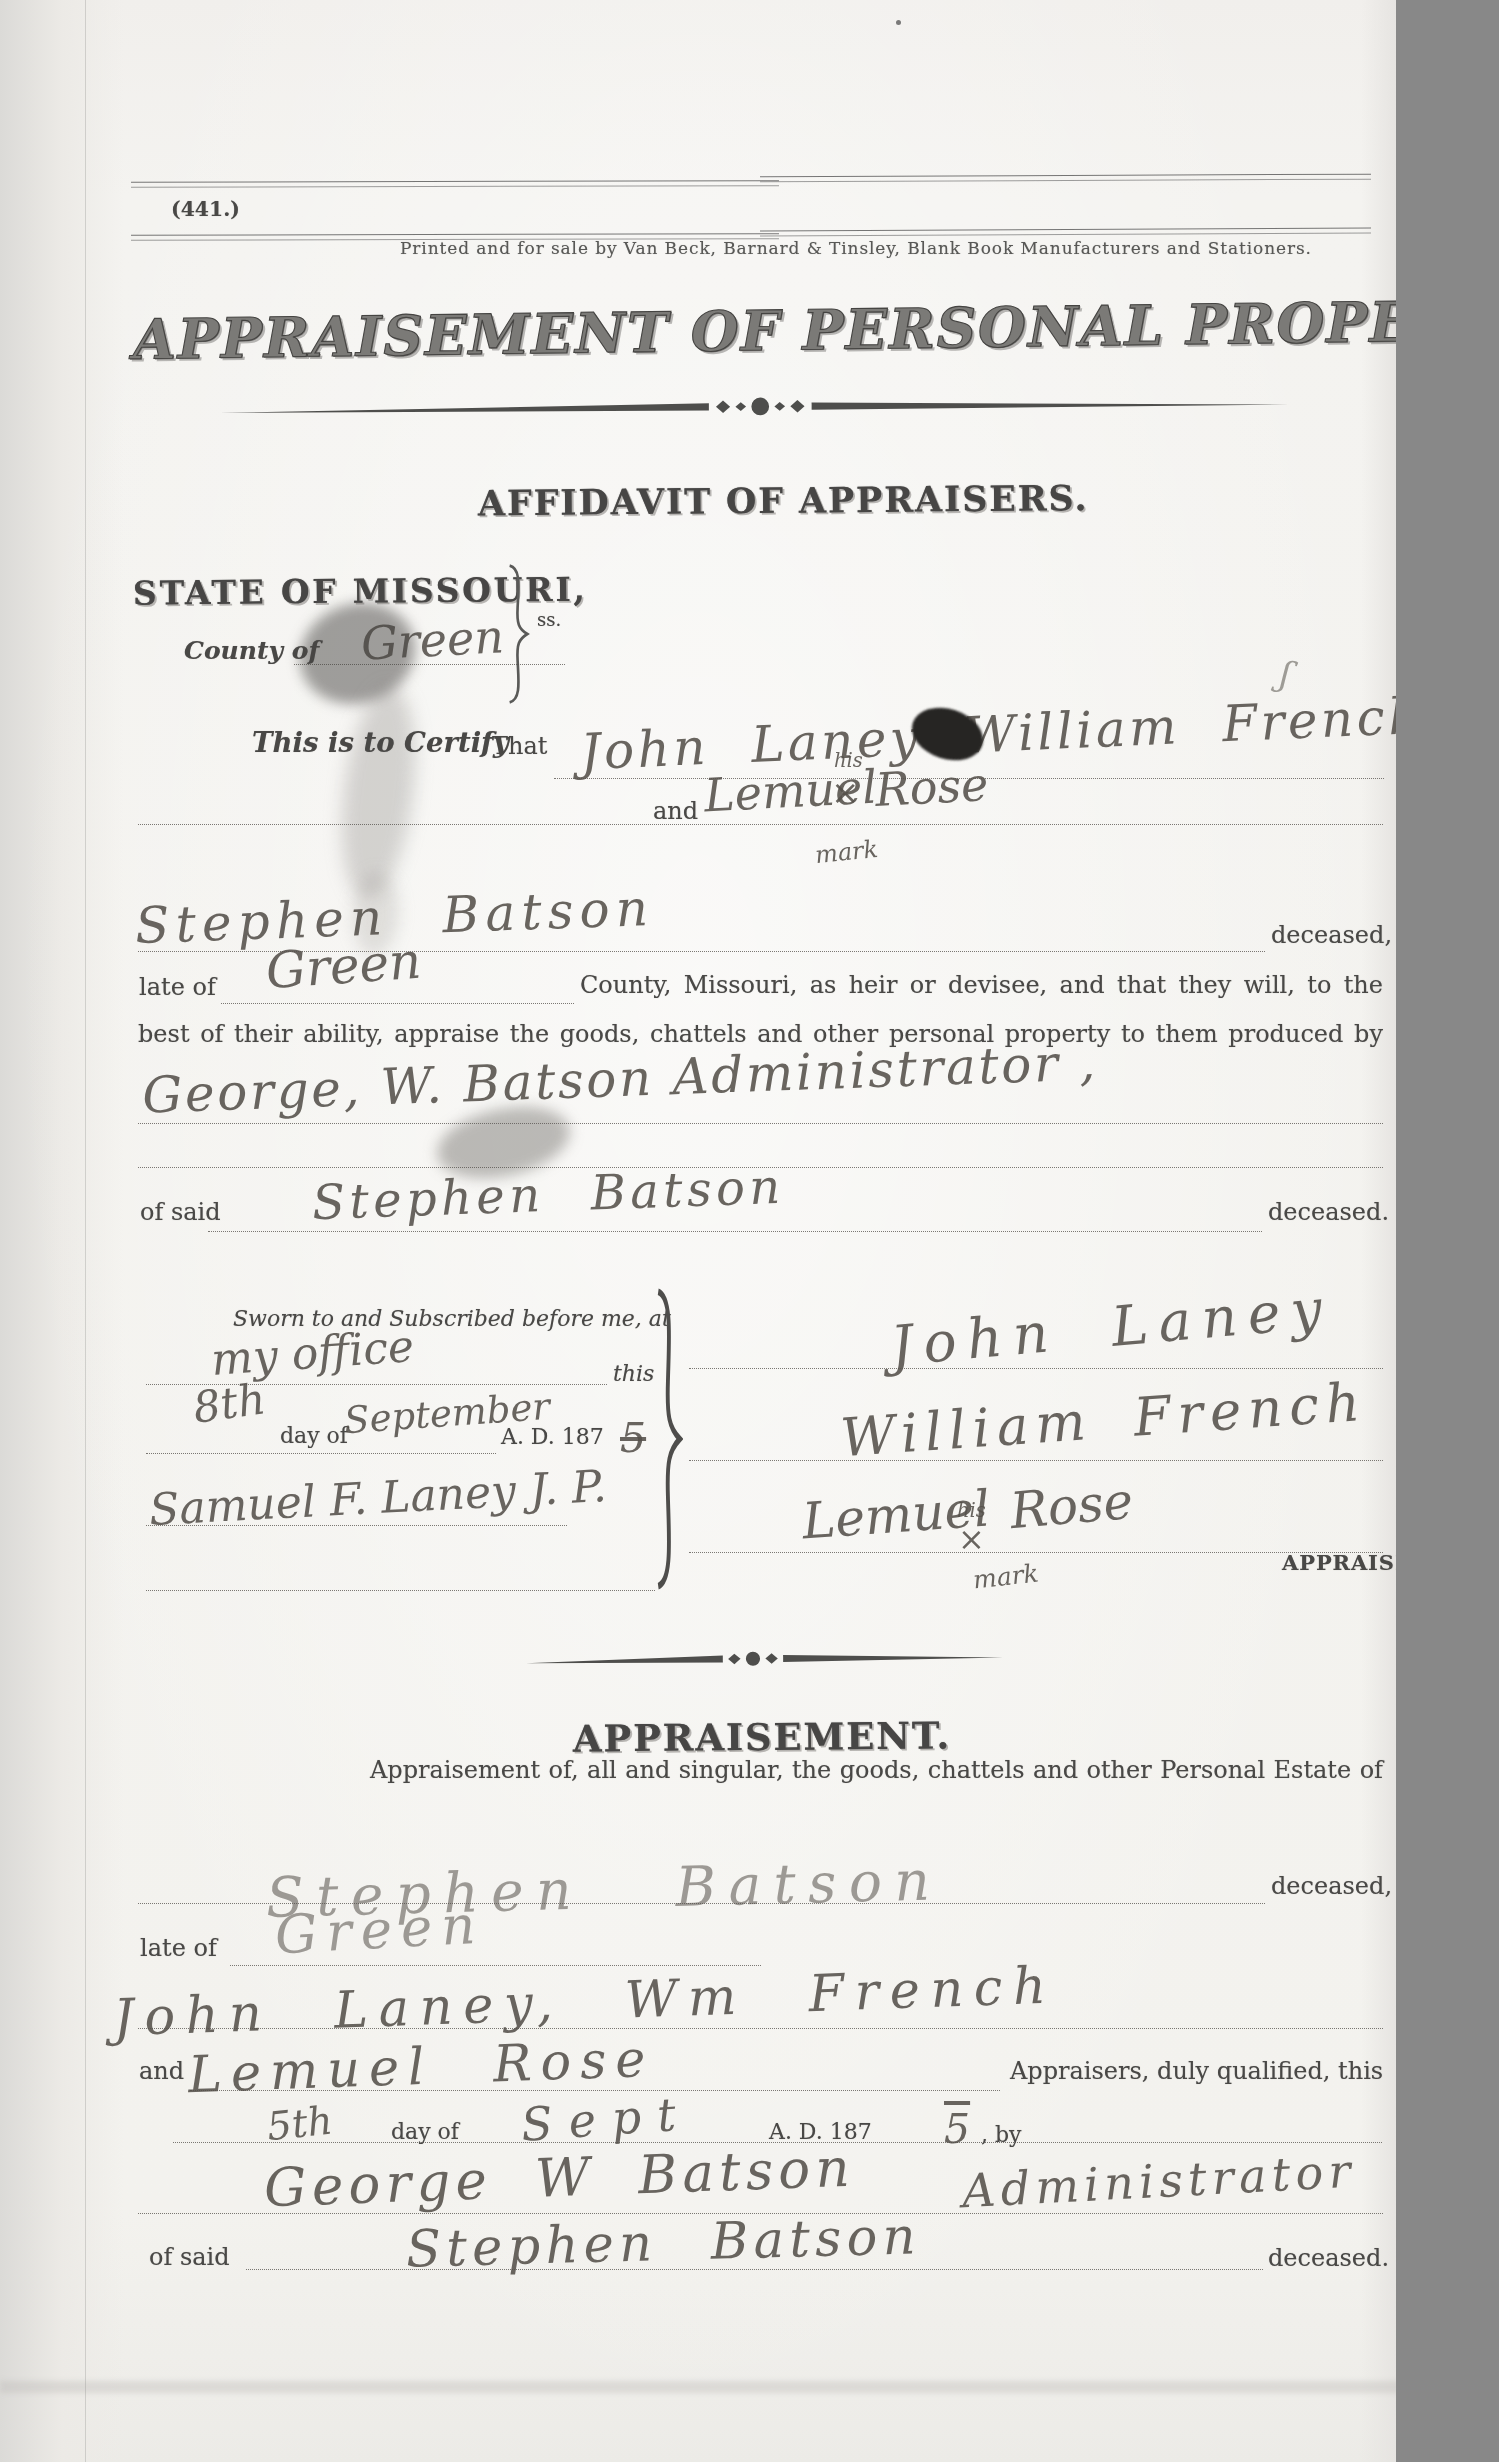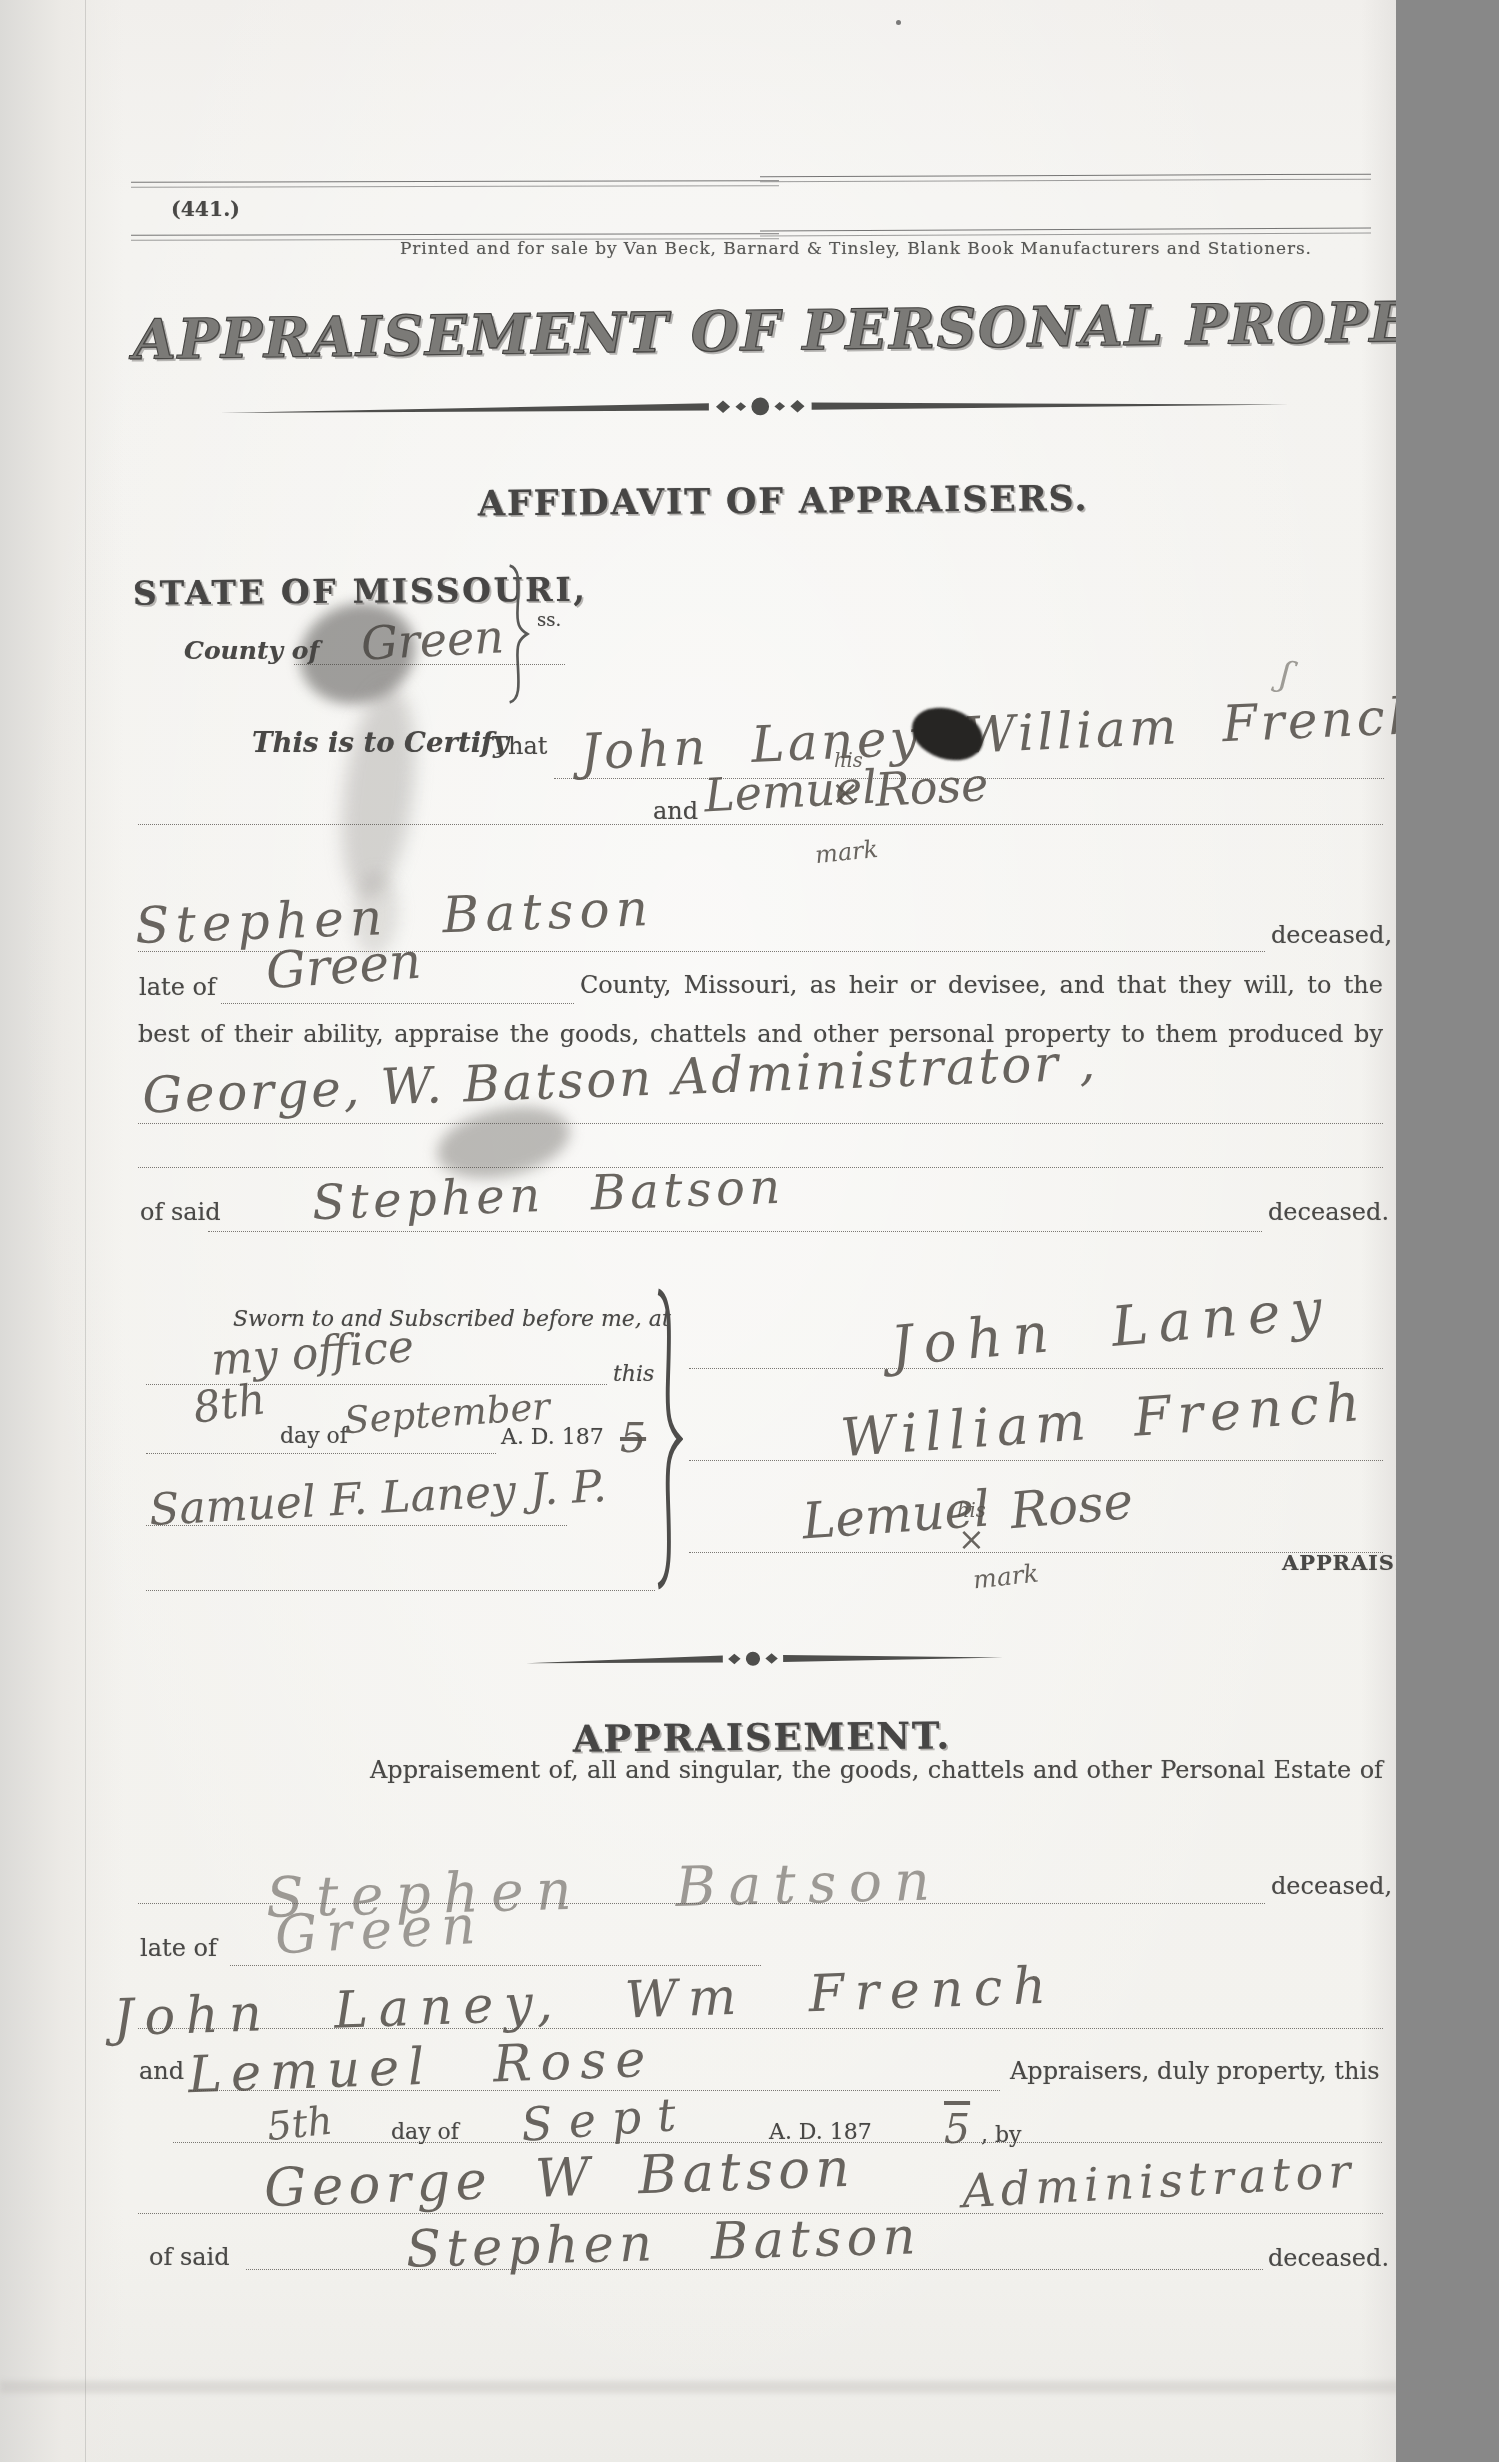--- a/index.html
+++ b/index.html
@@ -172,21 +172,21 @@
   <div class="abs print lbl" style="left:140px;top:1934px;font-size:24px;">late of</div>
   <div class="abs dotted" style="left:230px;top:1965px;width:531px;"></div>
   <div class="abs hw hw-faded" style="left:275px;top:1899px;font-size:53px;letter-spacing:8.9px;transform:rotate(-3deg);">Green</div>
 
   <div class="abs hw" style="left:113px;top:1972px;font-size:51px;letter-spacing:10.6px;word-spacing:35px;transform:rotate(-2deg);">John Laney, Wm French</div>
   <div class="abs dotted" style="left:138px;top:2028px;width:1245px;"></div>
 
   <div class="abs print lbl" style="left:139px;top:2057px;font-size:24px;">and</div>
   <div class="abs hw" style="left:188px;top:2037px;font-size:51px;letter-spacing:8.9px;word-spacing:35px;transform:rotate(-2deg);">Lemuel Rose</div>
   <div class="abs dotted" style="left:190px;top:2090px;width:810px;"></div>
-  <div class="abs print lbl" style="left:1010px;top:2057px;font-size:24px;">Appraisers, duly property, this</div>
+  <div class="abs print lbl" style="left:1010px;top:2057px;font-size:24px;">Appraisers, duly qualified, this</div>
 
   <div class="abs hw" style="left:267px;top:2101px;font-size:39px;transform:rotate(-6deg);">5th</div>
   <div class="abs print lbl" style="left:391px;top:2119px;font-size:22px;">day of</div>
   <div class="abs hw" style="left:521px;top:2092px;font-size:46px;letter-spacing:16px;transform:rotate(-4deg);">Sept</div>
   <div class="abs print lbl" style="left:769px;top:2119px;font-size:22px;">A. D. 187</div>
   <div class="abs hw" style="left:944px;top:2105px;font-size:41px;text-decoration:overline;">5</div>
   <div class="abs print lbl" style="left:981px;top:2122px;font-size:22px;">, by</div>
   <div class="abs dotted" style="left:173px;top:2142px;width:1209px;"></div>
 
   <div class="abs hw" style="left:264px;top:2147px;font-size:53px;letter-spacing:5.3px;word-spacing:21px;transform:rotate(-2deg);">George W Batson</div>

